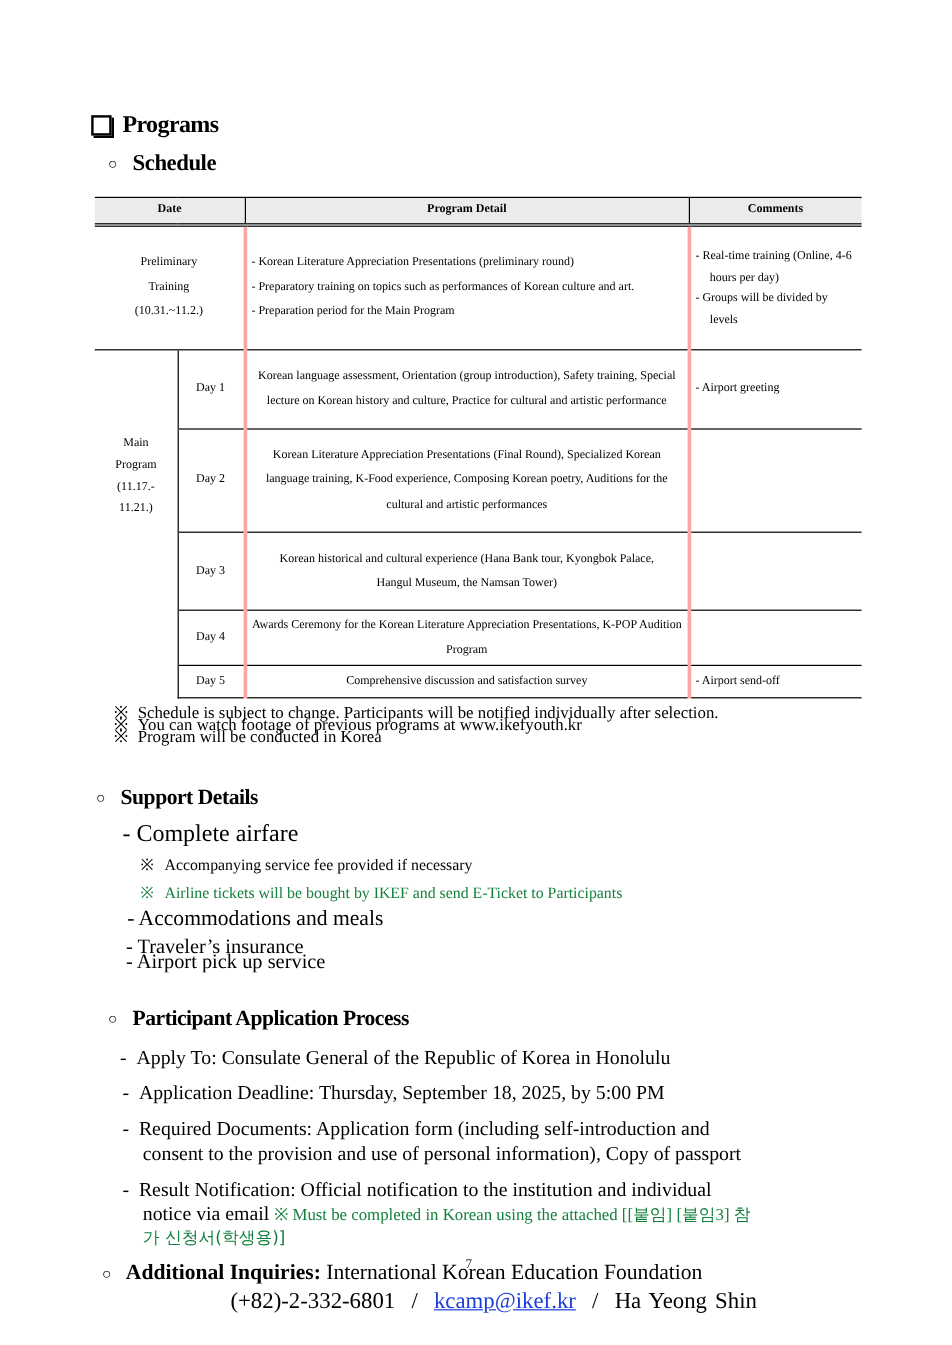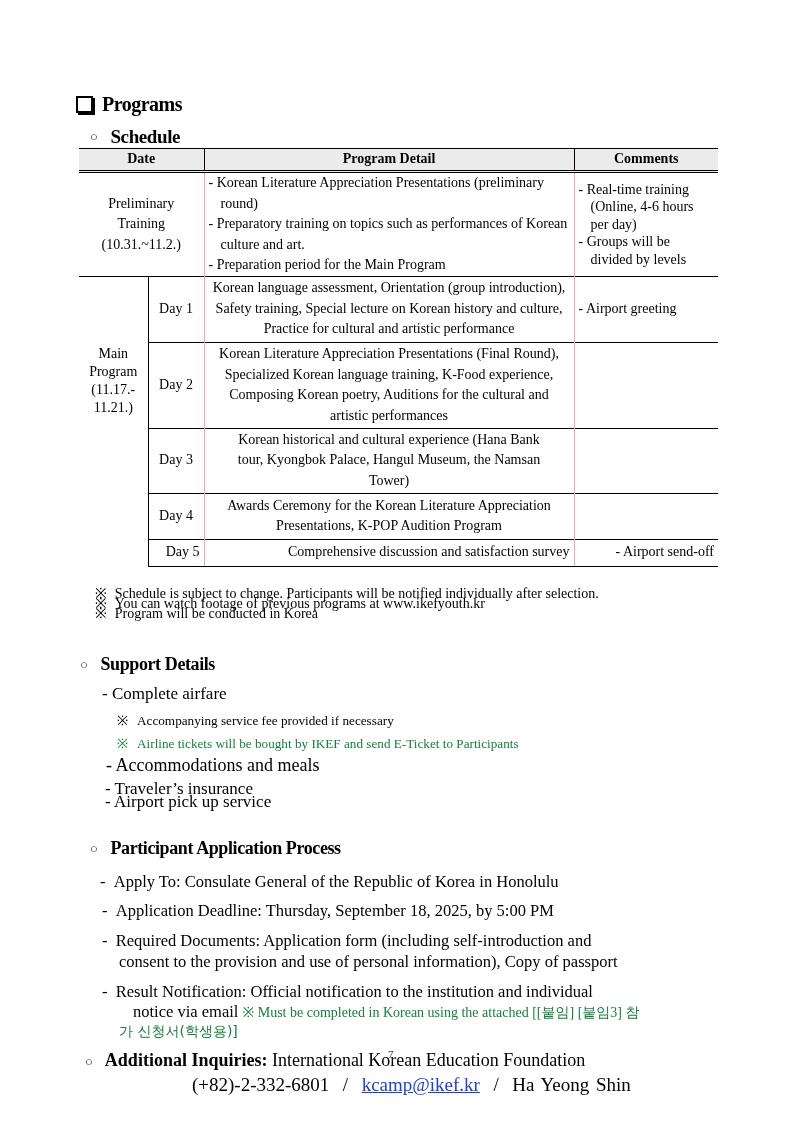--- a/index.html
+++ b/index.html
@@ -5,33 +5,33 @@
   html, body { margin: 0; padding: 0; background: #ffffff; }
   body { width: 793px; height: 1121px; position: relative; overflow: hidden;
          font-family: "Liberation Serif", "DejaVu Serif", serif; color: #000; }
   .abs { position: absolute; white-space: nowrap; }
 
   .h1 { left: 76px; top: 93px; font-size: 20px; font-weight: bold; letter-spacing: -0.5px; display: flex; align-items: center; }
   .checkbox { display: inline-block; width: 13px; height: 13px; border: 2px solid #000; box-shadow: 2px 2px 0 #000; margin-right: 9px; background: #fff; }
   .h2 { font-size: 19px; font-weight: bold; letter-spacing: -0.4px; display: flex; align-items: center; }
   .h2 .circ { font-weight: normal; font-size: 13px; margin-right: 13px; }
 
-  table.sched { position: absolute; left: 79px; top: 148px; width: 639px; border-collapse: collapse; font-size: 14px; line-height: 20.5px; }
+  table.sched { position: absolute; left: 79px; top: 164px; width: 639px; border-collapse: collapse; font-size: 10px; line-height: 20.5px; }
   table.sched th { background: #ebebeb; font-weight: bold; height: 21px; padding: 0; border-top: 1.5px solid #000; border-bottom: 3px double #000; border-left: 1px solid #000; }
-  table.sched td { border-top: 1px solid #000; border-left: 1px solid #fca5a5; padding: 0 4px; vertical-align: middle; }
+  table.sched td { border-top: 1px solid #000; border-left: 3px solid #fca5a5; padding: 0 4px; vertical-align: middle; }
   table.sched tr > :first-child { border-left: none; }
-  table.sched tr.last td { border-bottom: 1.5px solid #000; text-align: right; }
+  table.sched tr.last td { border-bottom: 1.5px solid #000; }
   .center { text-align: center; }
   .left { text-align: left; }
   .hang { padding-left: 12px; text-indent: -12px; }
   .cmt { padding-left: 6px; }
 
   .note { font-size: 14px; left: 95px; }
   .note .ref { margin-right: 8px; }
-  .sup-item { font-size: 17px; }
+  .sup-item { font-size: 20px; }
   .sub-note { font-size: 13.2px; left: 117px; }
   .blue { color: #15803d; }
   .proc { font-size: 16.5px; }
   .link { color: #1b3fd8; text-decoration: underline; }
   .pagenum { font-size: 11px; color: #333; }
 </style>
 </head>
 <body>
 
 <div class="abs h1">
@@ -134,21 +134,21 @@
 <div class="abs proc" style="left:102px; top:901px;">
   <span>-</span>&nbsp;&nbsp;<span>Application Deadline: Thursday, September 18, 2025, by 5:00 PM</span>
 </div>
 <div class="abs proc" style="left:102px; top:931px;">
   <span>-</span>&nbsp;&nbsp;<span>Required Documents: Application form (including self-introduction and</span>
 </div>
 <div class="abs proc" style="left:119px; top:952px;">consent to the provision and use of personal information), Copy of passport</div>
 <div class="abs proc" style="left:102px; top:982px;">
   <span>-</span>&nbsp;&nbsp;<span>Result Notification: Official notification to the institution and individual</span>
 </div>
-<div class="abs proc" style="left:119px; top:1002px;margin-left:14px;">
+<div class="abs proc" style="left:119px; top:1002px;">
   <span>notice via email</span>
   <span class="blue" style="font-size:14px;">※ Must be completed in Korean using the attached [[붙임] [붙임3] 참</span>
 </div>
 <div class="abs blue" style="left:119px; top:1023px; font-size:14px; font-family:'DejaVu Sans', sans-serif;">가 신청서(학생용)]</div>
 
 <div class="abs" style="left:85px; top:1050px; font-size:18px;">
   <span style="font-size:13px; margin-right:12px;">○</span><b>Additional Inquiries:</b>
   <span>International Korean  Education Foundation</span>
 </div>
 <div class="abs pagenum" style="left:388px; top:1048px;">7</div>

